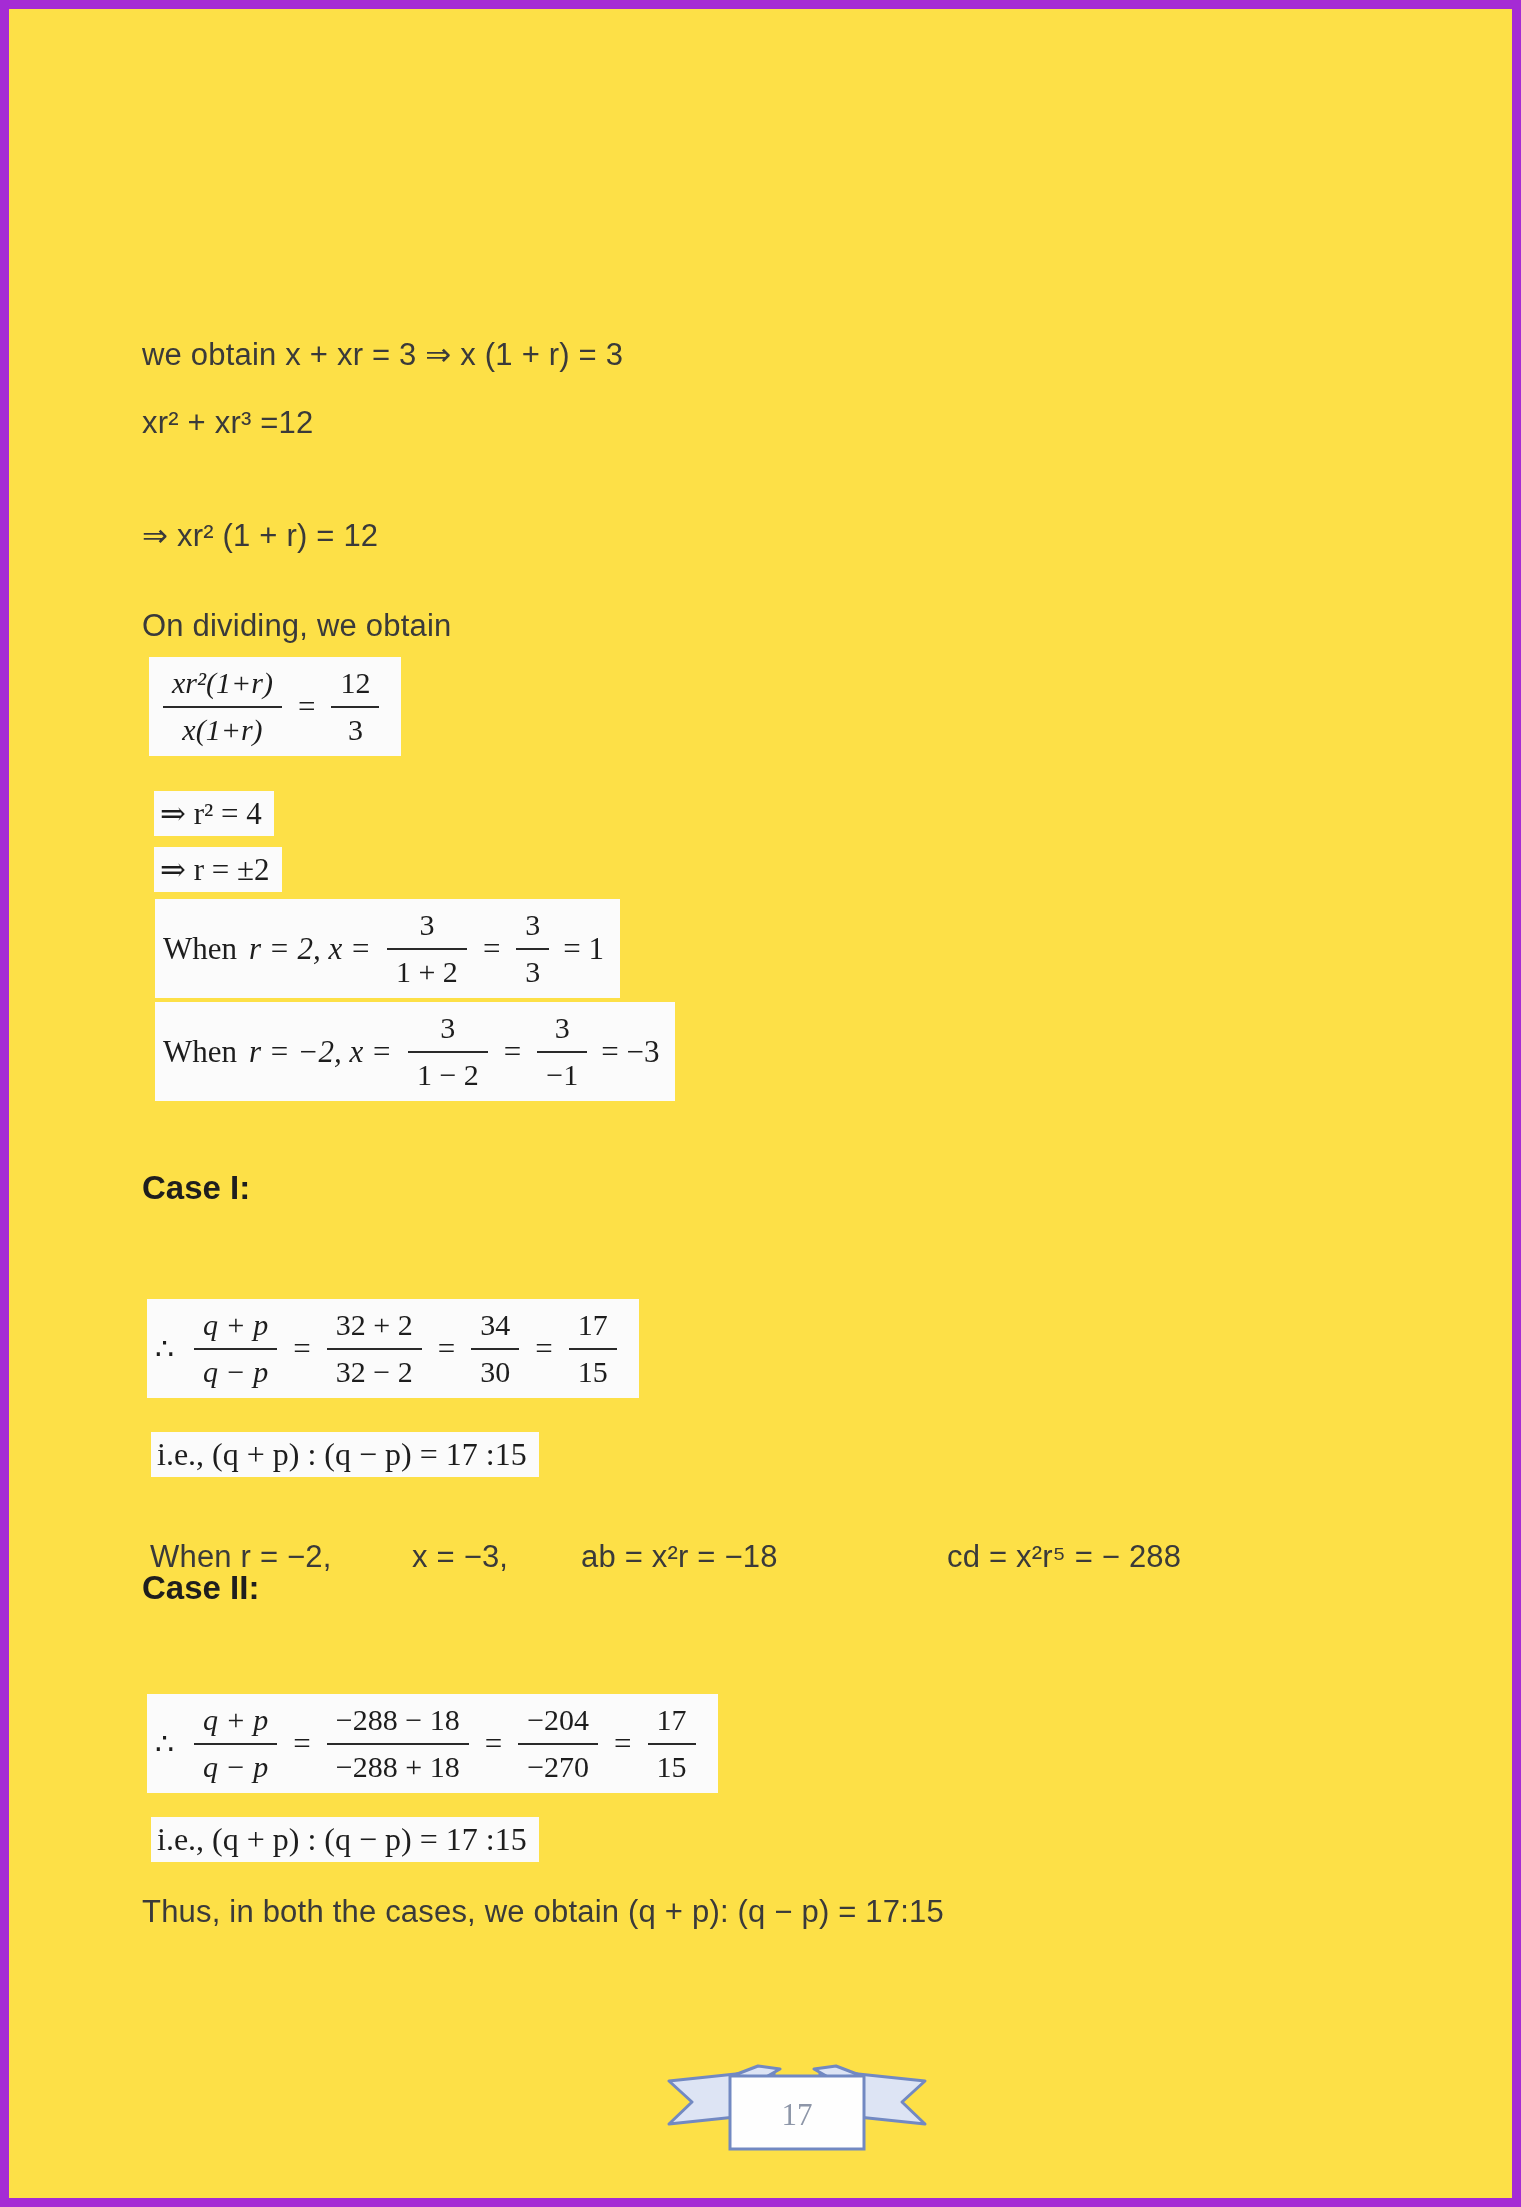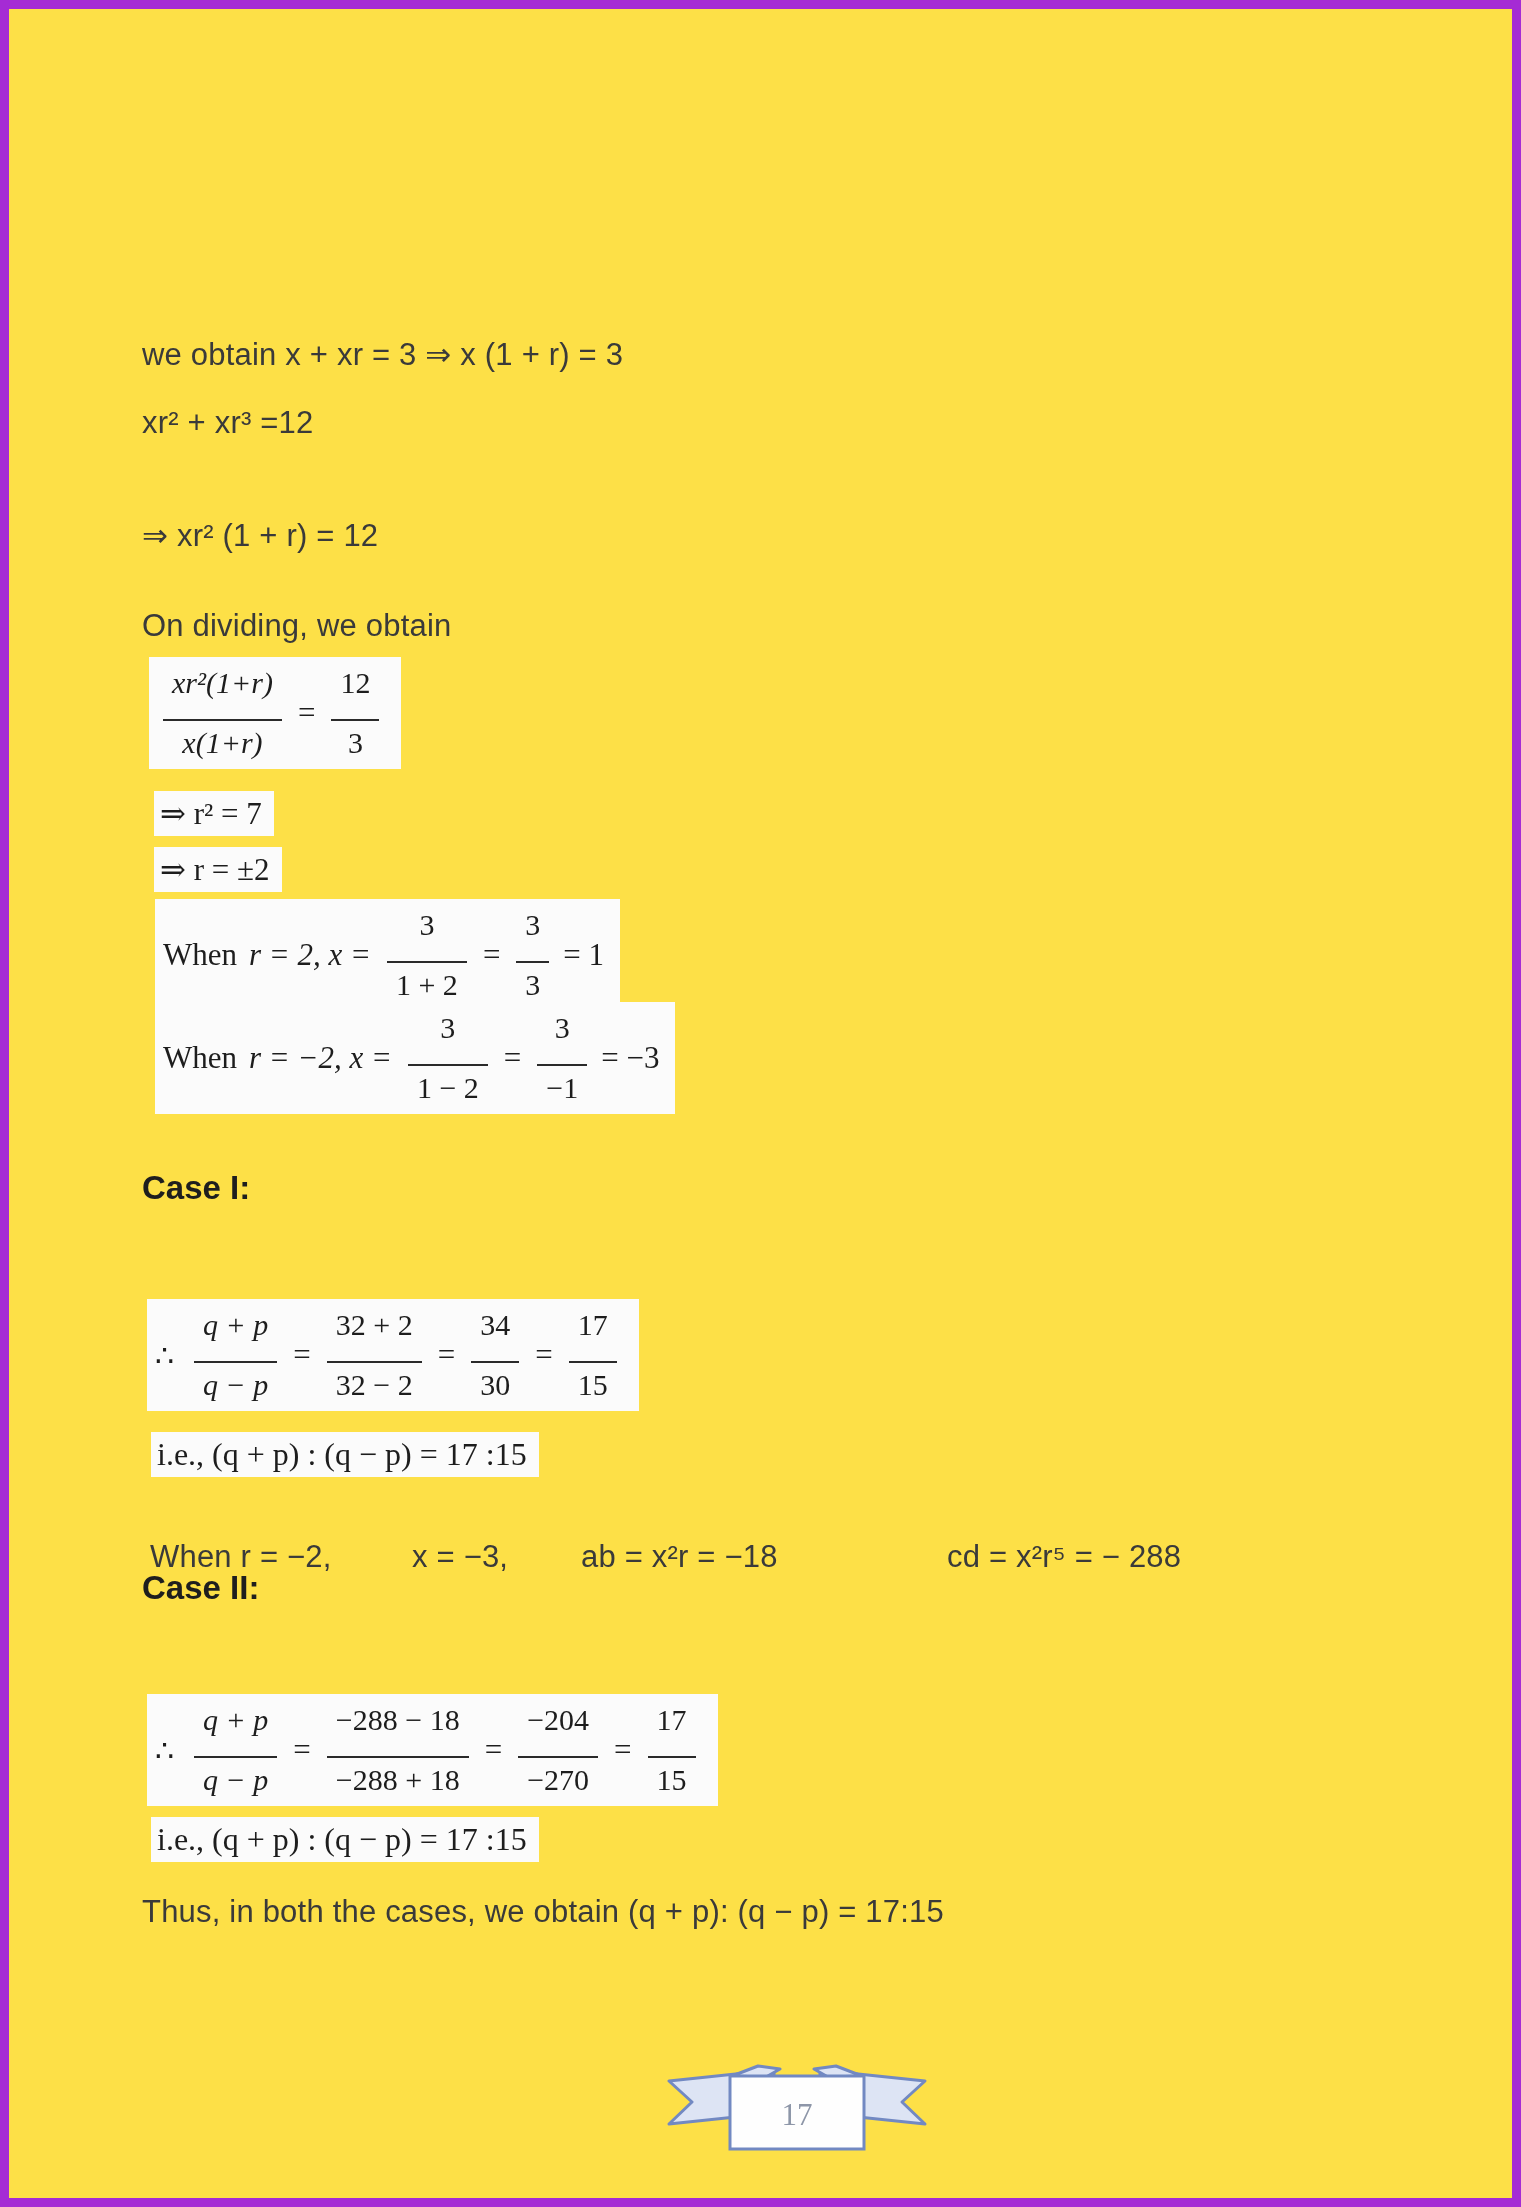--- a/index.html
+++ b/index.html
@@ -26,21 +26,21 @@
   .ie { font-size: 32px; background: #fbfbfb; padding: 4px 12px 4px 6px; white-space: nowrap; text-align: right; }
 
   .eq { display: inline-flex; align-items: center; font-size: 31px; background: #fbfbfb; padding: 8px 16px 8px 8px; white-space: nowrap; }
   .eq .word { margin-right: 12px; }
   .eq .cond { margin-right: 10px; }
   .eq .eqsign { margin: 0 10px; }
   .eq .tf { margin-right: 14px; font-size: 30px; }
   .eq .result { margin-left: 8px; }
 
   .frac { display: inline-flex; flex-direction: column; text-align: center; margin: 0 6px; font-size: 30px; line-height: 1.15; }
-  .frac .num { padding: 1px 9px 18px; border-bottom: 2px solid #2a2a2a; }
+  .frac .num { padding: 1px 9px 5px; border-bottom: 2px solid #2a2a2a; }
   .frac .den { padding: 5px 9px 1px; }
 
   
   .l-obtain { top: 327px; }
   .l-xr     { top: 396px; }
   .l-impl   { top: 508px; }
   .l-div    { top: 599px; }
   .l-eqa    { top: 648px; left: 140px; }
   .l-r2     { top: 782px; left: 145px; }
   .l-rpm    { top: 838px; left: 145px; }
@@ -83,21 +83,21 @@
       <span class="num it">xr²(1+r)</span>
       <span class="den it">x(1+r)</span>
     </span>
     <span class="eqsign">=</span>
     <span class="frac">
       <span class="num">12</span>
       <span class="den">3</span>
     </span>
   </div>
 
-  <p class="abs serif eqline l-r2">⇒ r² = 7</p>
+  <p class="abs serif eqline l-r2">⇒ r² = 4</p>
   <p class="abs serif eqline l-rpm">⇒ r = ±2</p>
 
   <div class="abs eq serif l-w1">
     <span class="word">When</span>
     <span class="cond it">r = 2, x =</span>
     <span class="frac">
       <span class="num">3</span>
       <span class="den">1 + 2</span>
     </span>
     <span class="eqsign">=</span>

